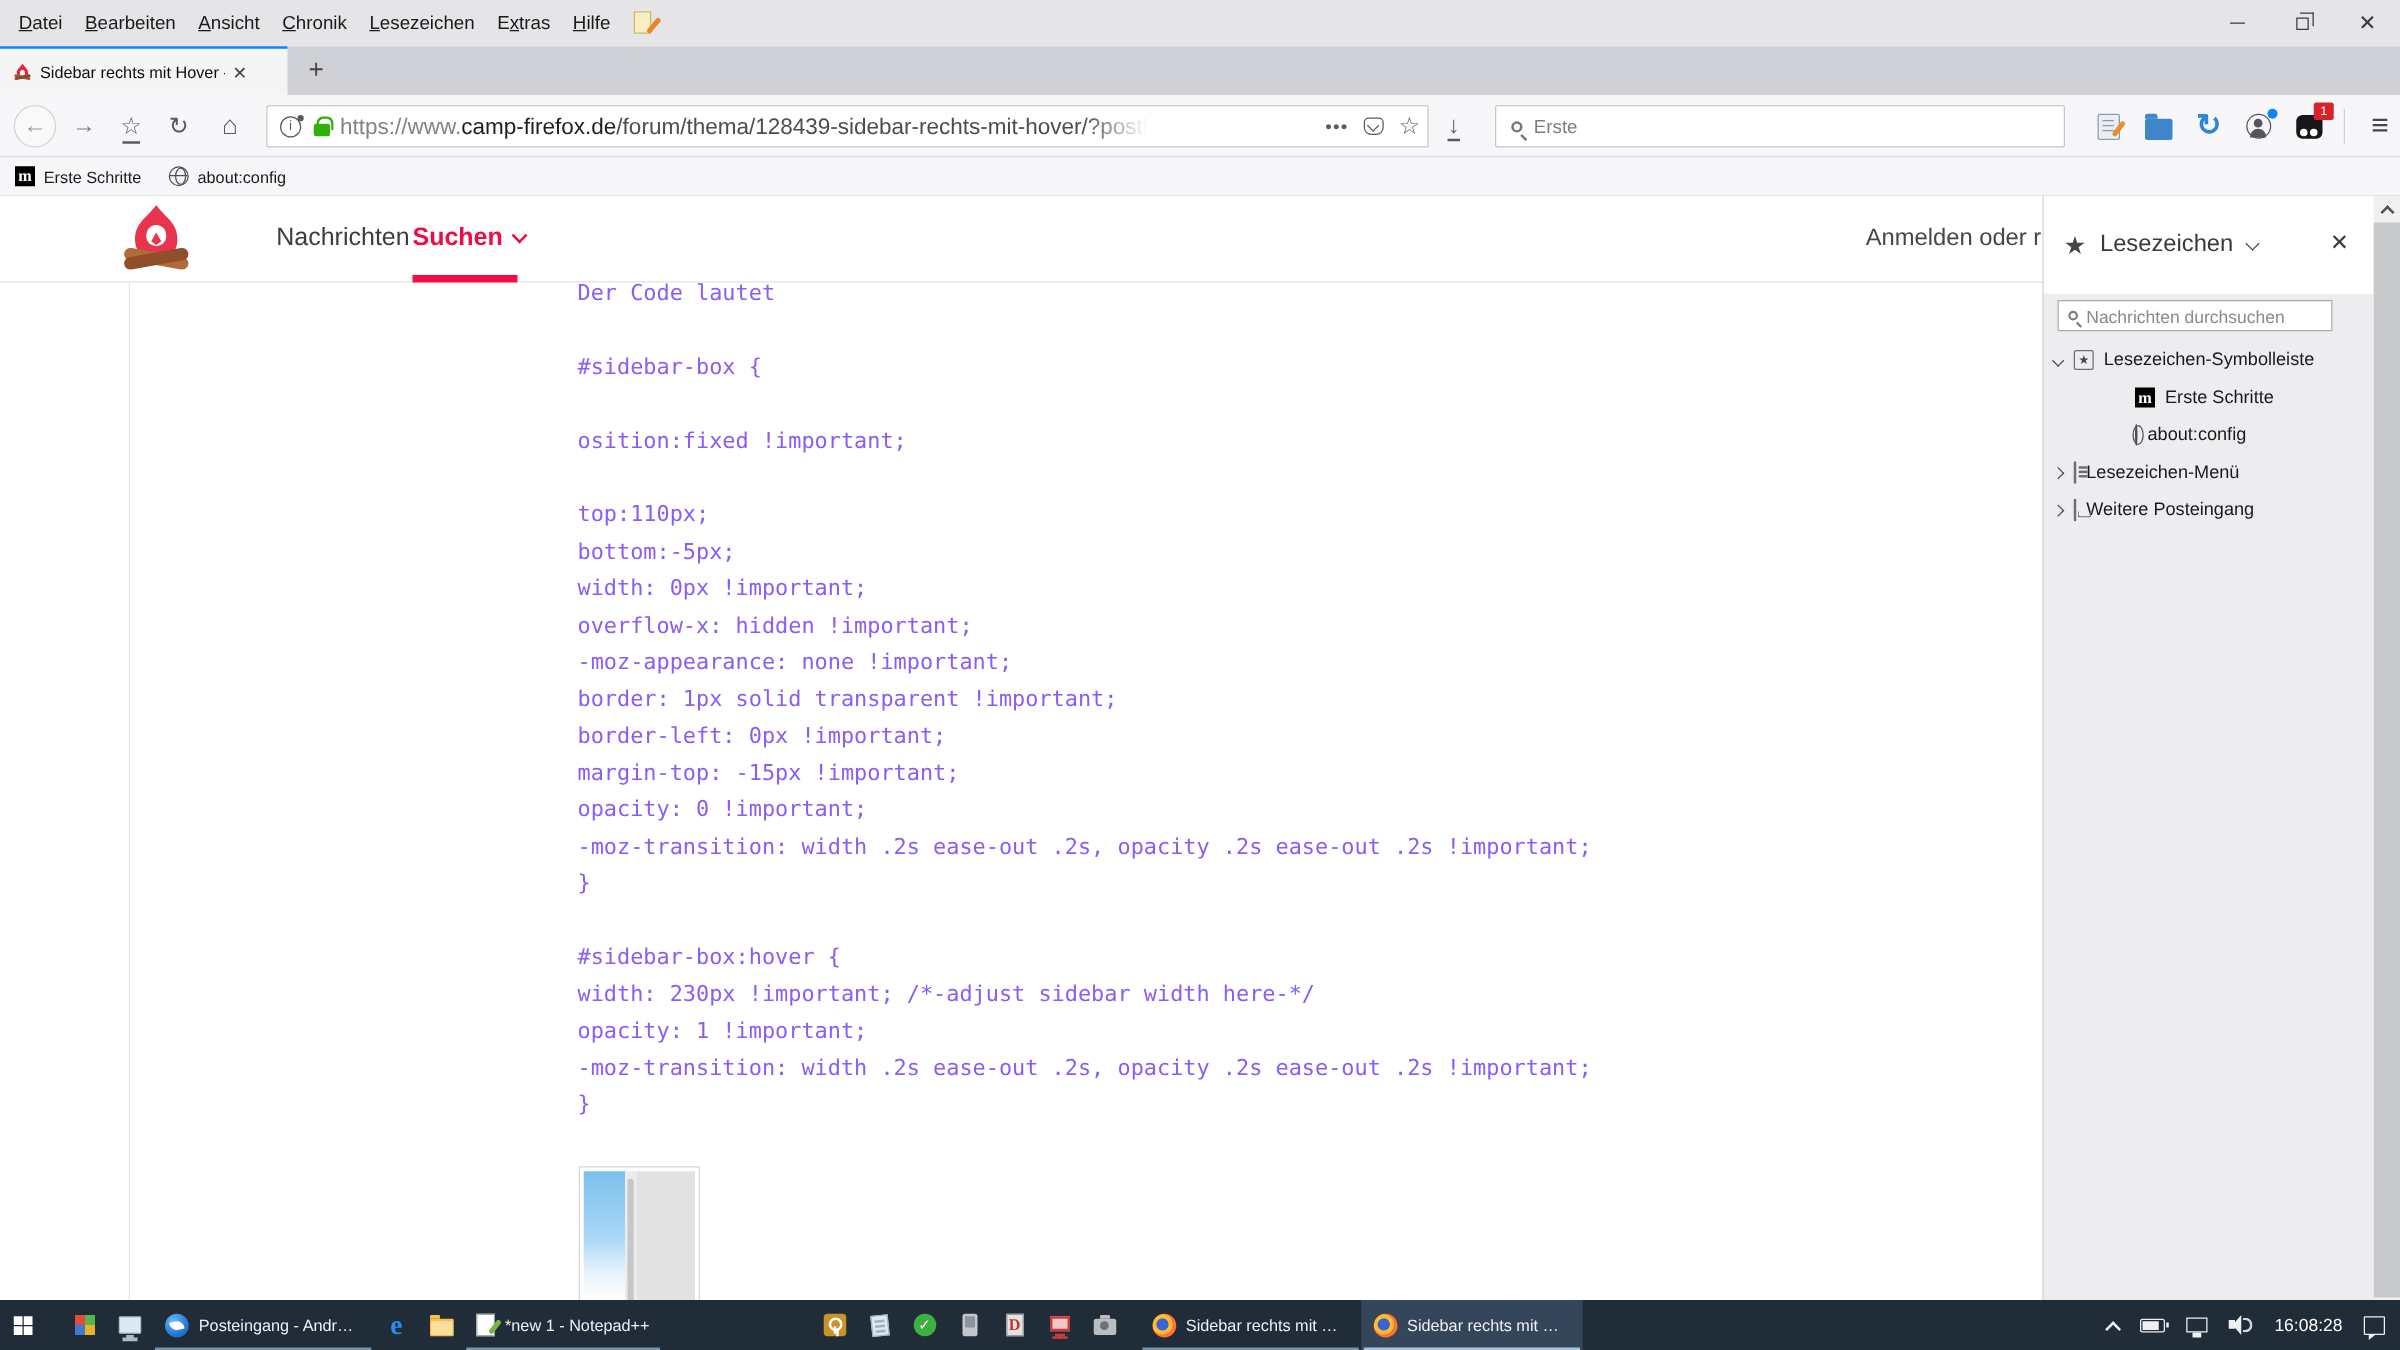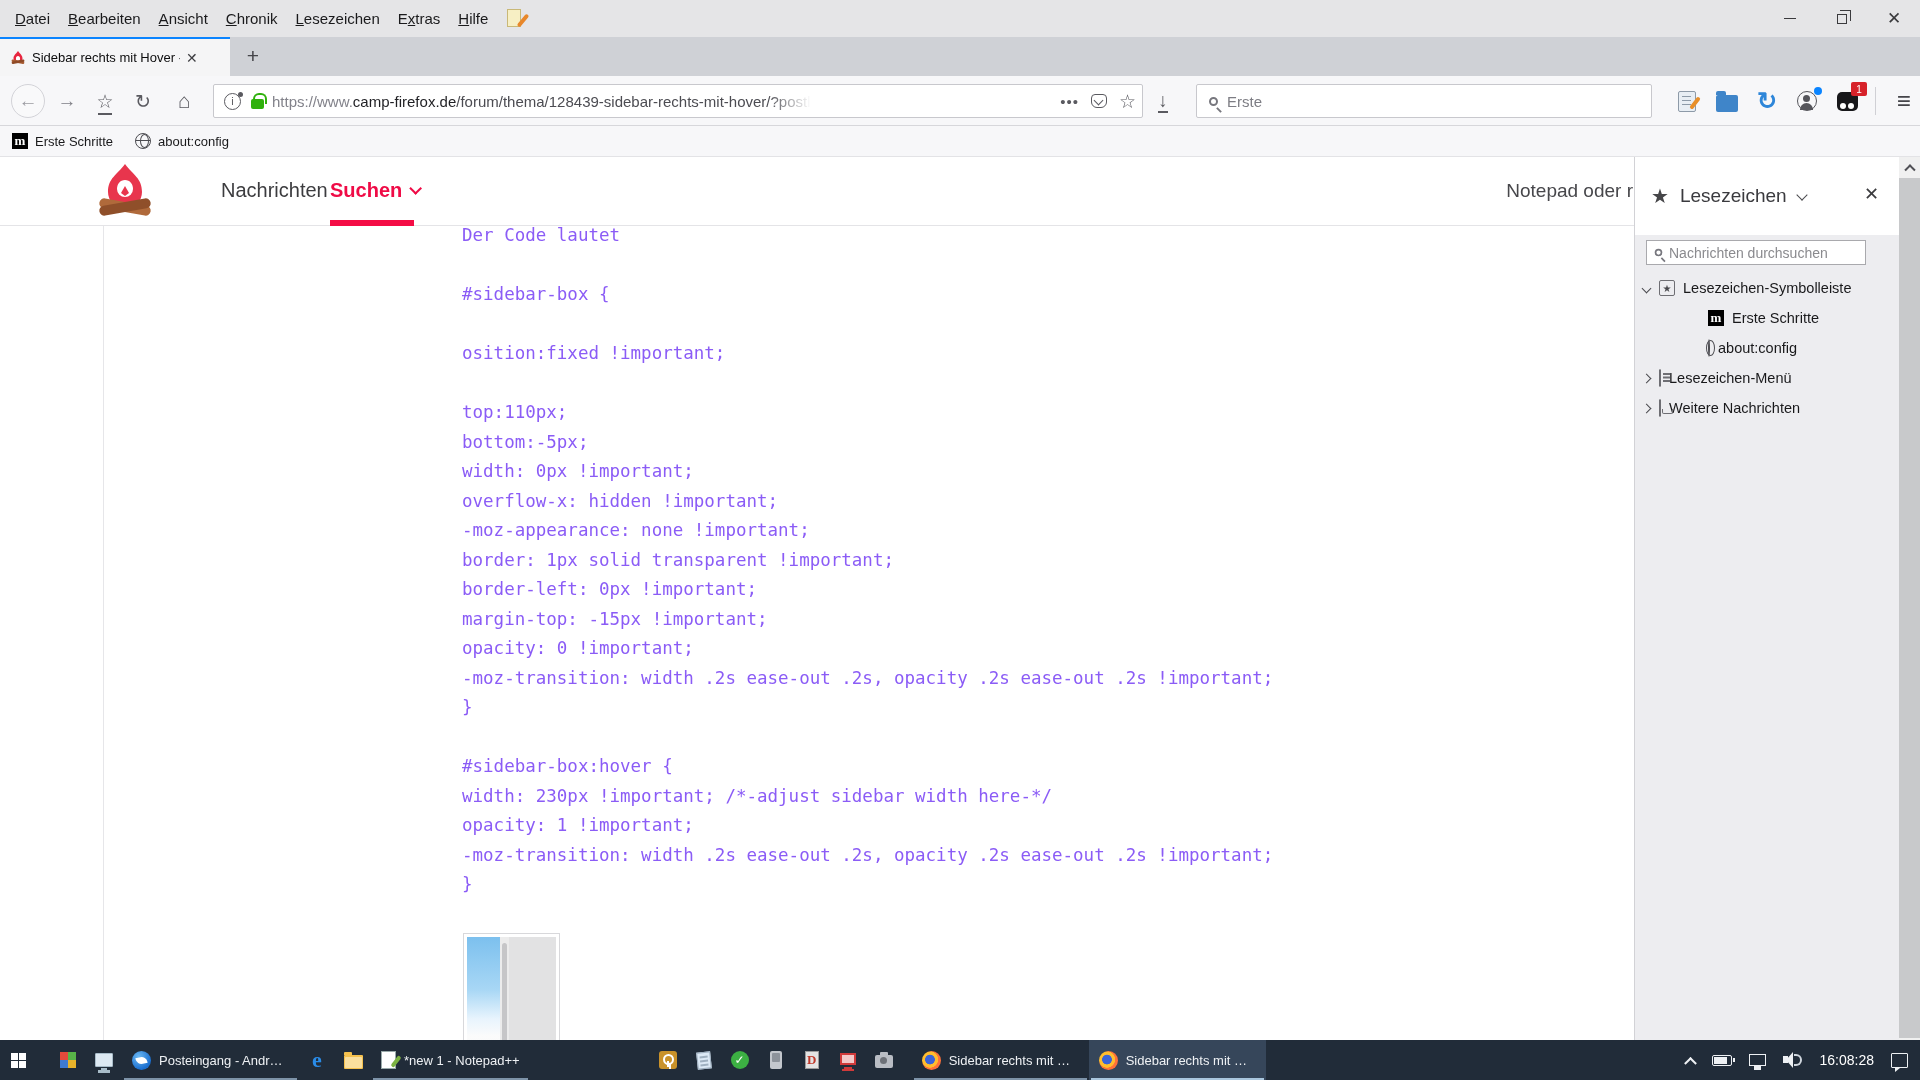--- a/index.html
+++ b/index.html
@@ -39,21 +39,21 @@
   .star-base { position:relative; }
   .star-base::after { content:""; position:absolute; left:2px; right:2px; bottom:-2px; height:2px; background:#5a5a60; }
   #reload-btn { left:128px; width:30px; font-size:19px; }
   #home-btn { left:169px; width:30px; font-size:21px; }
 
   #urlbar { position:absolute; left:213px; top:8px; width:930px; height:34px; background:#fff; border:1px solid #c8c8cd; border-radius:2px; display:flex; align-items:center; }
   .info-icon { width:17px; height:17px; border:1.5px solid #5a5a60; border-radius:50%; color:#5a5a60; font-size:11px; display:flex; align-items:center; justify-content:center; margin-left:10px; position:relative; font-style:normal; }
   .info-icon::after { content:""; position:absolute; right:-3px; top:-2px; width:5px; height:5px; border-radius:50%; background:#5a5a60; }
   .lock-icon { width:13px; height:10px; background:#2fb10c; border-radius:2px; margin:5px 8px 0 10px; position:relative; }
   .lock-icon::before { content:""; position:absolute; left:1.5px; top:-6px; width:10px; height:9px; border:2.5px solid #2fb10c; border-bottom:none; border-radius:6px 6px 0 0; }
-  #url-text { font-size:15px; white-space:nowrap; overflow:hidden; max-width:710px; -webkit-mask-image:linear-gradient(90deg,#000 92%,transparent); mask-image:linear-gradient(90deg,#000 92%,transparent); }
+  #url-text { font-size:18px; white-space:nowrap; overflow:hidden; max-width:710px; -webkit-mask-image:linear-gradient(90deg,#000 92%,transparent); mask-image:linear-gradient(90deg,#000 92%,transparent); }
   .url-scheme { color:#82828a; }
   .url-domain { color:#1f1f23; }
   .url-path { color:#4c4c52; }
   #page-actions { position:absolute; right:6px; display:flex; align-items:center; gap:12px; }
   .dots-icon { color:#5a5a60; font-size:15px; letter-spacing:1px; }
   .pocket-icon { width:16px; height:14px; border:1.8px solid #5a5a60; border-radius:4px 4px 6px 6px; position:relative; }
   .pocket-icon::after { content:""; position:absolute; left:3.5px; top:2px; width:6px; height:6px; border-left:1.8px solid #5a5a60; border-bottom:1.8px solid #5a5a60; transform:rotate(-45deg); }
   .star-icon { font-size:19px; color:#5a5a60; }
   #dl-btn { left:1150px; width:26px; font-size:19px; }
   .dl-wrap { position:relative; }
@@ -356,21 +356,21 @@
         <path d="M30 24 l4 7 -4 3 -4 -3 Z" fill="#e8354d"></path>
         <rect x="4" y="40" width="52" height="10" rx="5" fill="#b06a3b" transform="rotate(10 30 45)"></rect>
         <rect x="4" y="40" width="52" height="10" rx="5" fill="#8f4f2a" transform="rotate(-10 30 45)"></rect>
       </svg>
       <span class="site-nav-item" id="nav-nachrichten">Nachrichten</span>
       <span class="site-nav-item" id="nav-forum">
           <span id="nav-forum-label">Suchen</span>
           <span class="chev-down-red"></span>
         </span>
       <span id="forum-underline"></span>
-      <span id="login-text">Notepad oder r</span>
+      <span id="login-text">Anmelden oder r</span>
     </div>
 
     <div id="left-rule"></div>
 
     <div id="attachment-thumb">
       <span class="thumb-sky"></span>
       <span class="thumb-scroll"></span>
       <span class="thumb-side"></span>
     </div>
   </div>
@@ -407,21 +407,21 @@
           <span>about:config</span>
         </div>
         <div class="tree-row">
           <span class="chev collapsed"></span>
           <span class="tree-icon"><span class="ic-box-list"></span></span>
           <span>Lesezeichen-Menü</span>
         </div>
         <div class="tree-row">
           <span class="chev collapsed"></span>
           <span class="tree-icon"><span class="ic-box-tray"></span></span>
-          <span>Weitere Nachrichten</span>
+          <span>Weitere Posteingang</span>
         </div>
       </div>
   </div>
 
   <div id="scrollbar">
     <div id="scroll-up">
         <span class="chev-up-dark"></span>
       </div>
     <div id="scroll-thumb"></div>
   </div>

